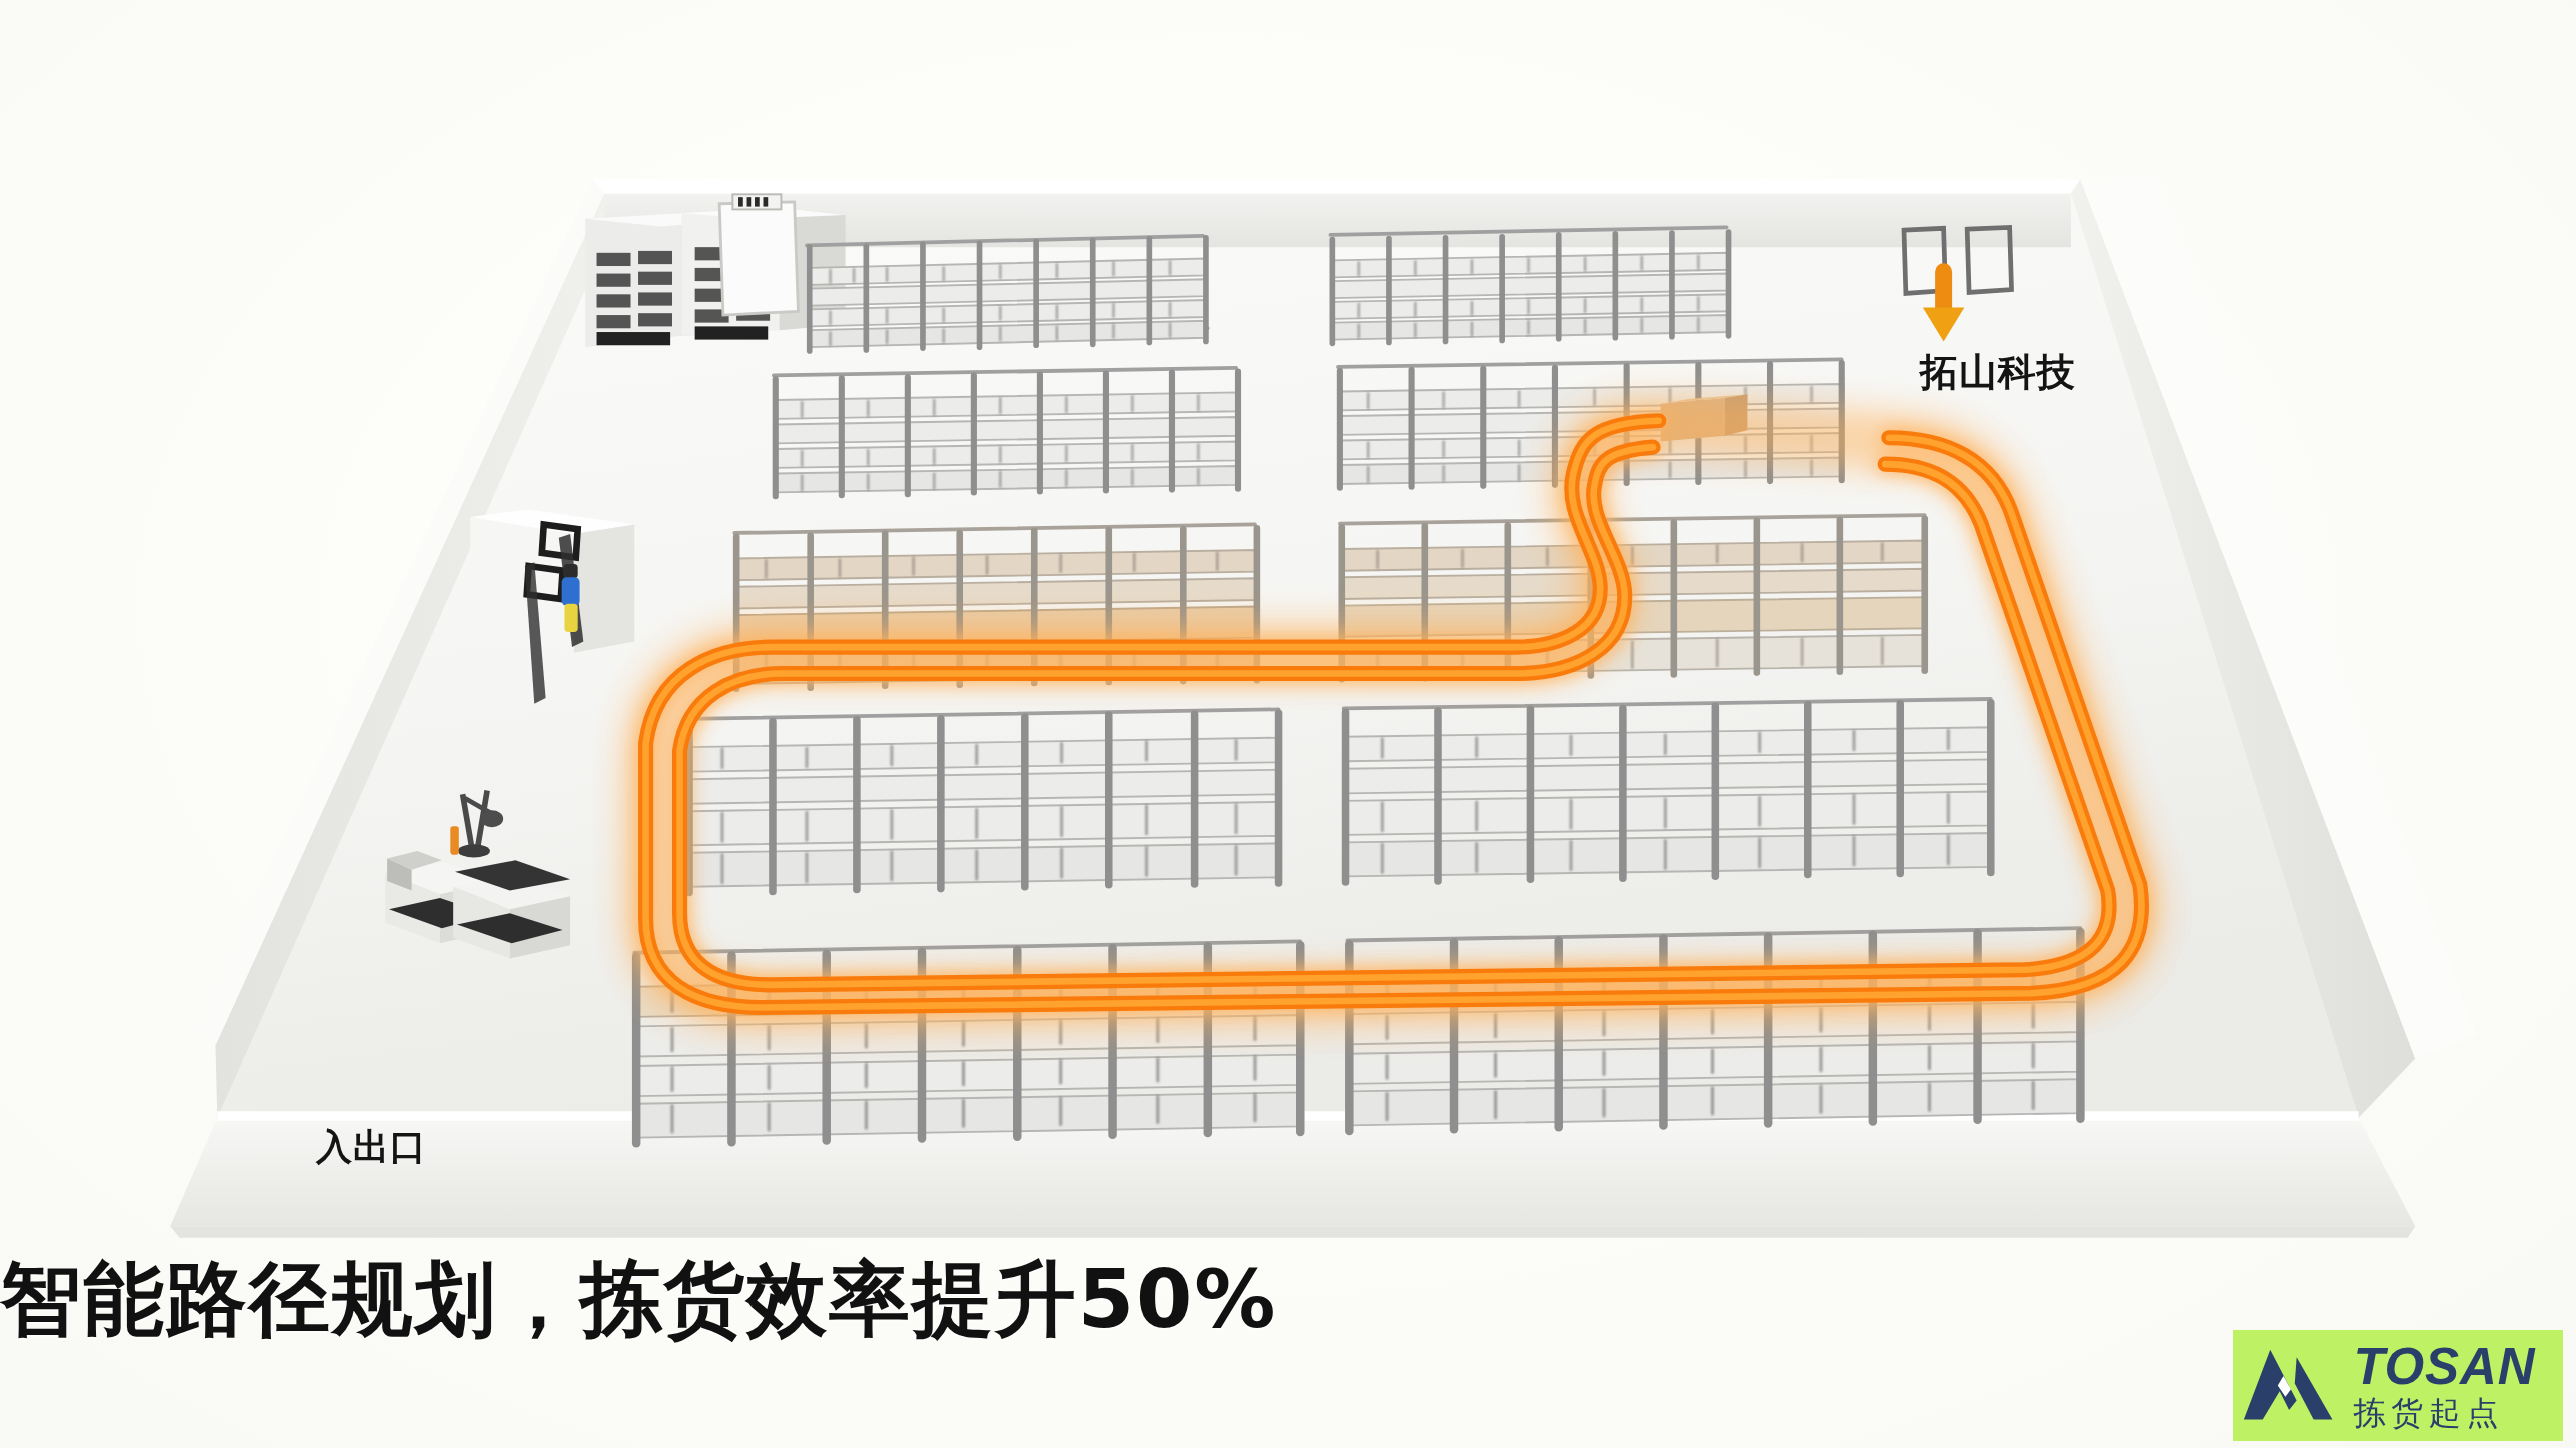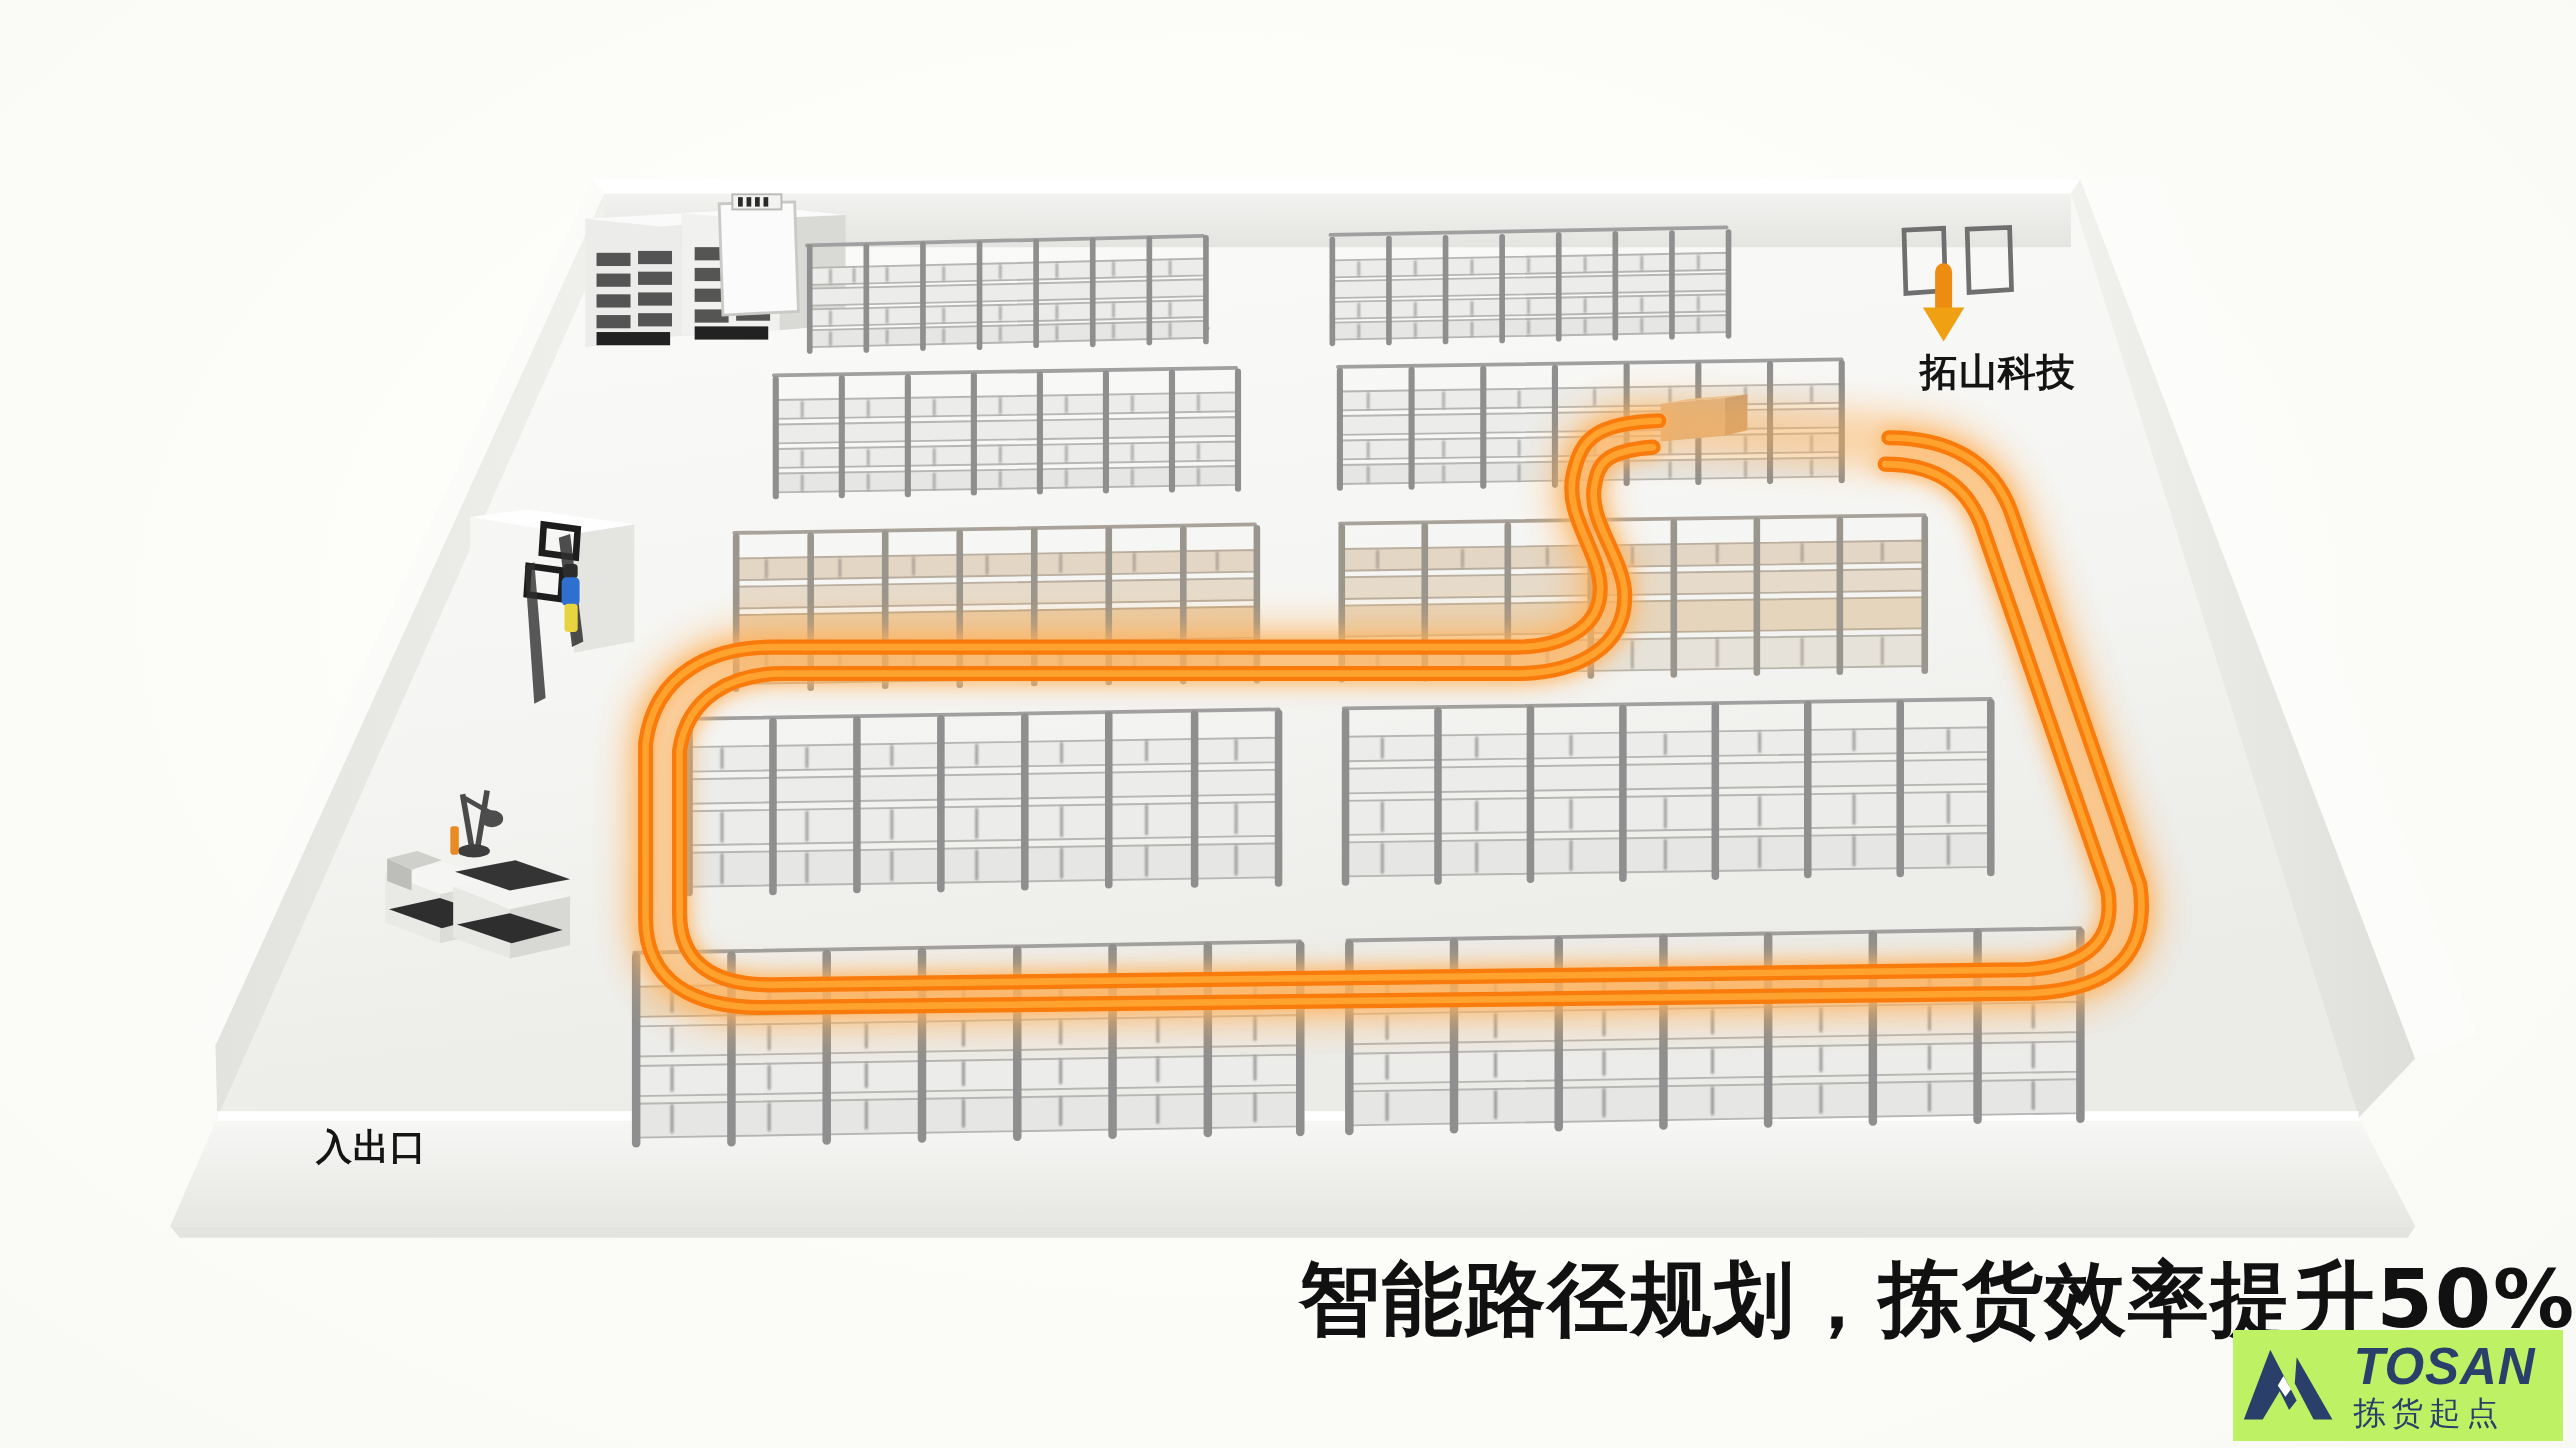--- a/index.html
+++ b/index.html
@@ -5,21 +5,21 @@
   html,body{margin:0;padding:0;background:#fdfdfb;}
   body{
     width:2576px;height:1448px;position:relative;overflow:hidden;
     font-family:"Liberation Sans","DejaVu Sans",sans-serif;
     background:radial-gradient(ellipse at 48% 42%,#ffffff 0%,#fdfdfa 45%,#f8f8f4 100%);
   }
   #stage{position:absolute;inset:0;}
   svg.scene{position:absolute;left:0;top:0;width:2576px;height:1448px;}
 
   .caption{
-    position:absolute;left:0;right:0;top:1246px;text-align:right;
+    position:absolute;left:0;right:0;top:1246px;text-align:left;
     font-size:81px;font-weight:bold;color:#111;letter-spacing:1.9px;
     font-family:"DejaVu Sans","Liberation Sans",sans-serif;
     text-shadow:0 1.9px 0 rgba(255,255,255,.6);
   }
   .annot{
     position:absolute;font-weight:bold;color:#141414;white-space:nowrap;
     font-family:"DejaVu Sans","Liberation Sans",sans-serif;
   }
   #start-label{left:1920px;top:347px;font-size:38px;letter-spacing:0.9px;}
   #exit-label{left:316px;top:1083px;font-size:36px;letter-spacing:0.9px;margin-top:40px;}

